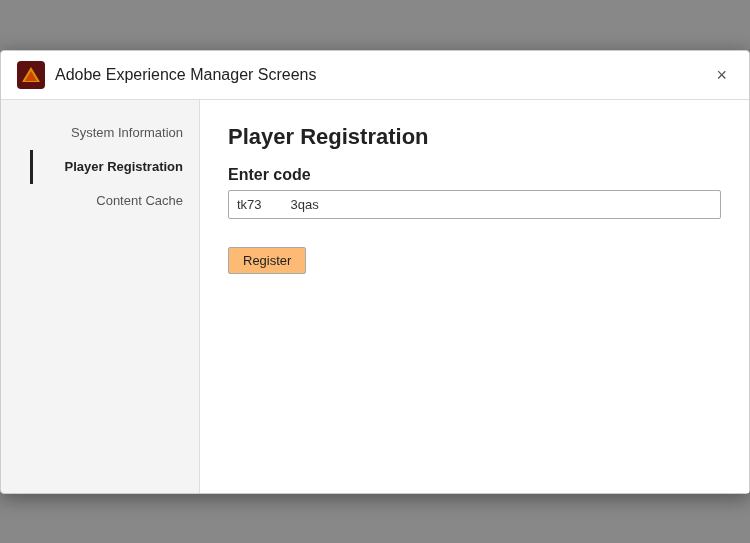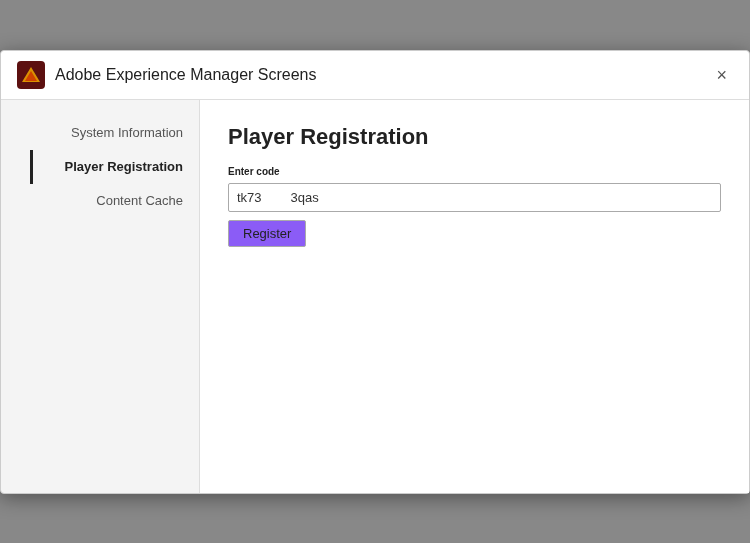--- a/index.html
+++ b/index.html
@@ -112,41 +112,41 @@
     }
 
     .page-title {
       font-size: 22px;
       font-weight: bold;
       color: #222;
       margin-bottom: 16px;
     }
 
     .field-label {
-      font-size: 10px;
+      font-size: 16px;
       font-weight: bold;
       color: #222;
       margin-bottom: 6px;
     }
 
     .code-input {
       width: 100%;
       padding: 6px 8px;
       font-size: 13px;
       border: 1px solid #aaa;
       border-radius: 2px;
       color: #333;
       background: #fff;
-      margin-bottom: 8px;
+      margin-bottom: 28px;
     }
 
     .register-btn {
       padding: 5px 14px;
       font-size: 13px;
-      background: #8b5cf6;
+      background: #fdba74;
       border: 1px solid #aaa;
       border-radius: 2px;
       cursor: pointer;
       color: #222;
     }
   </style>
 </head>
 <body>
 
 <div class="dialog">

